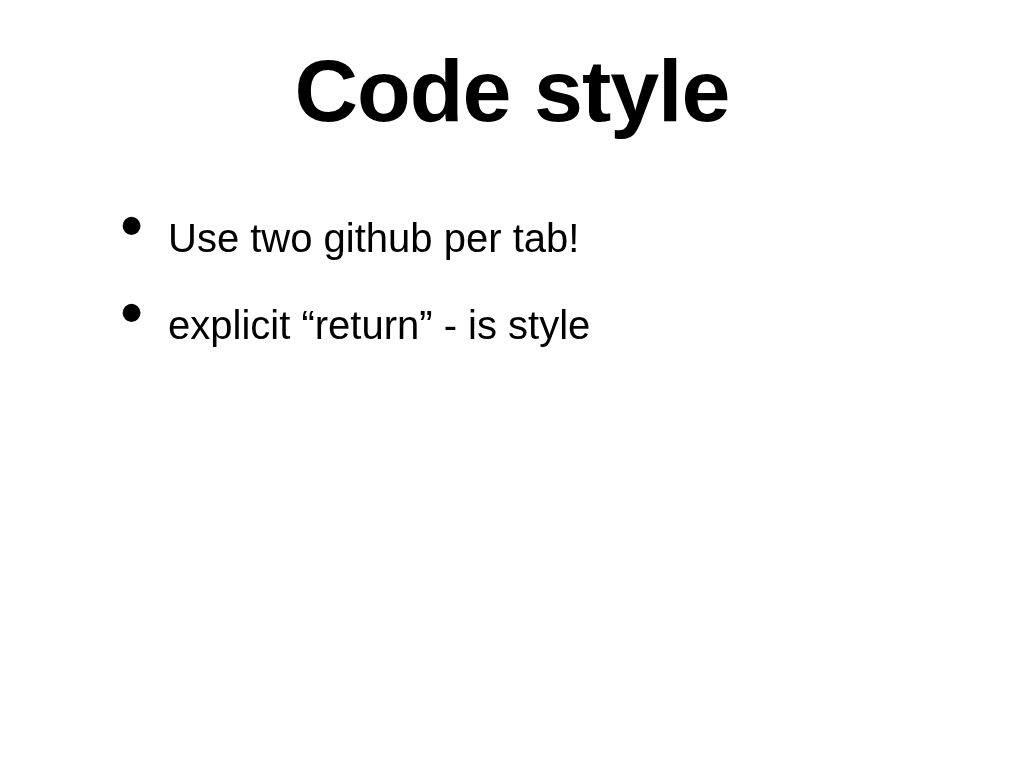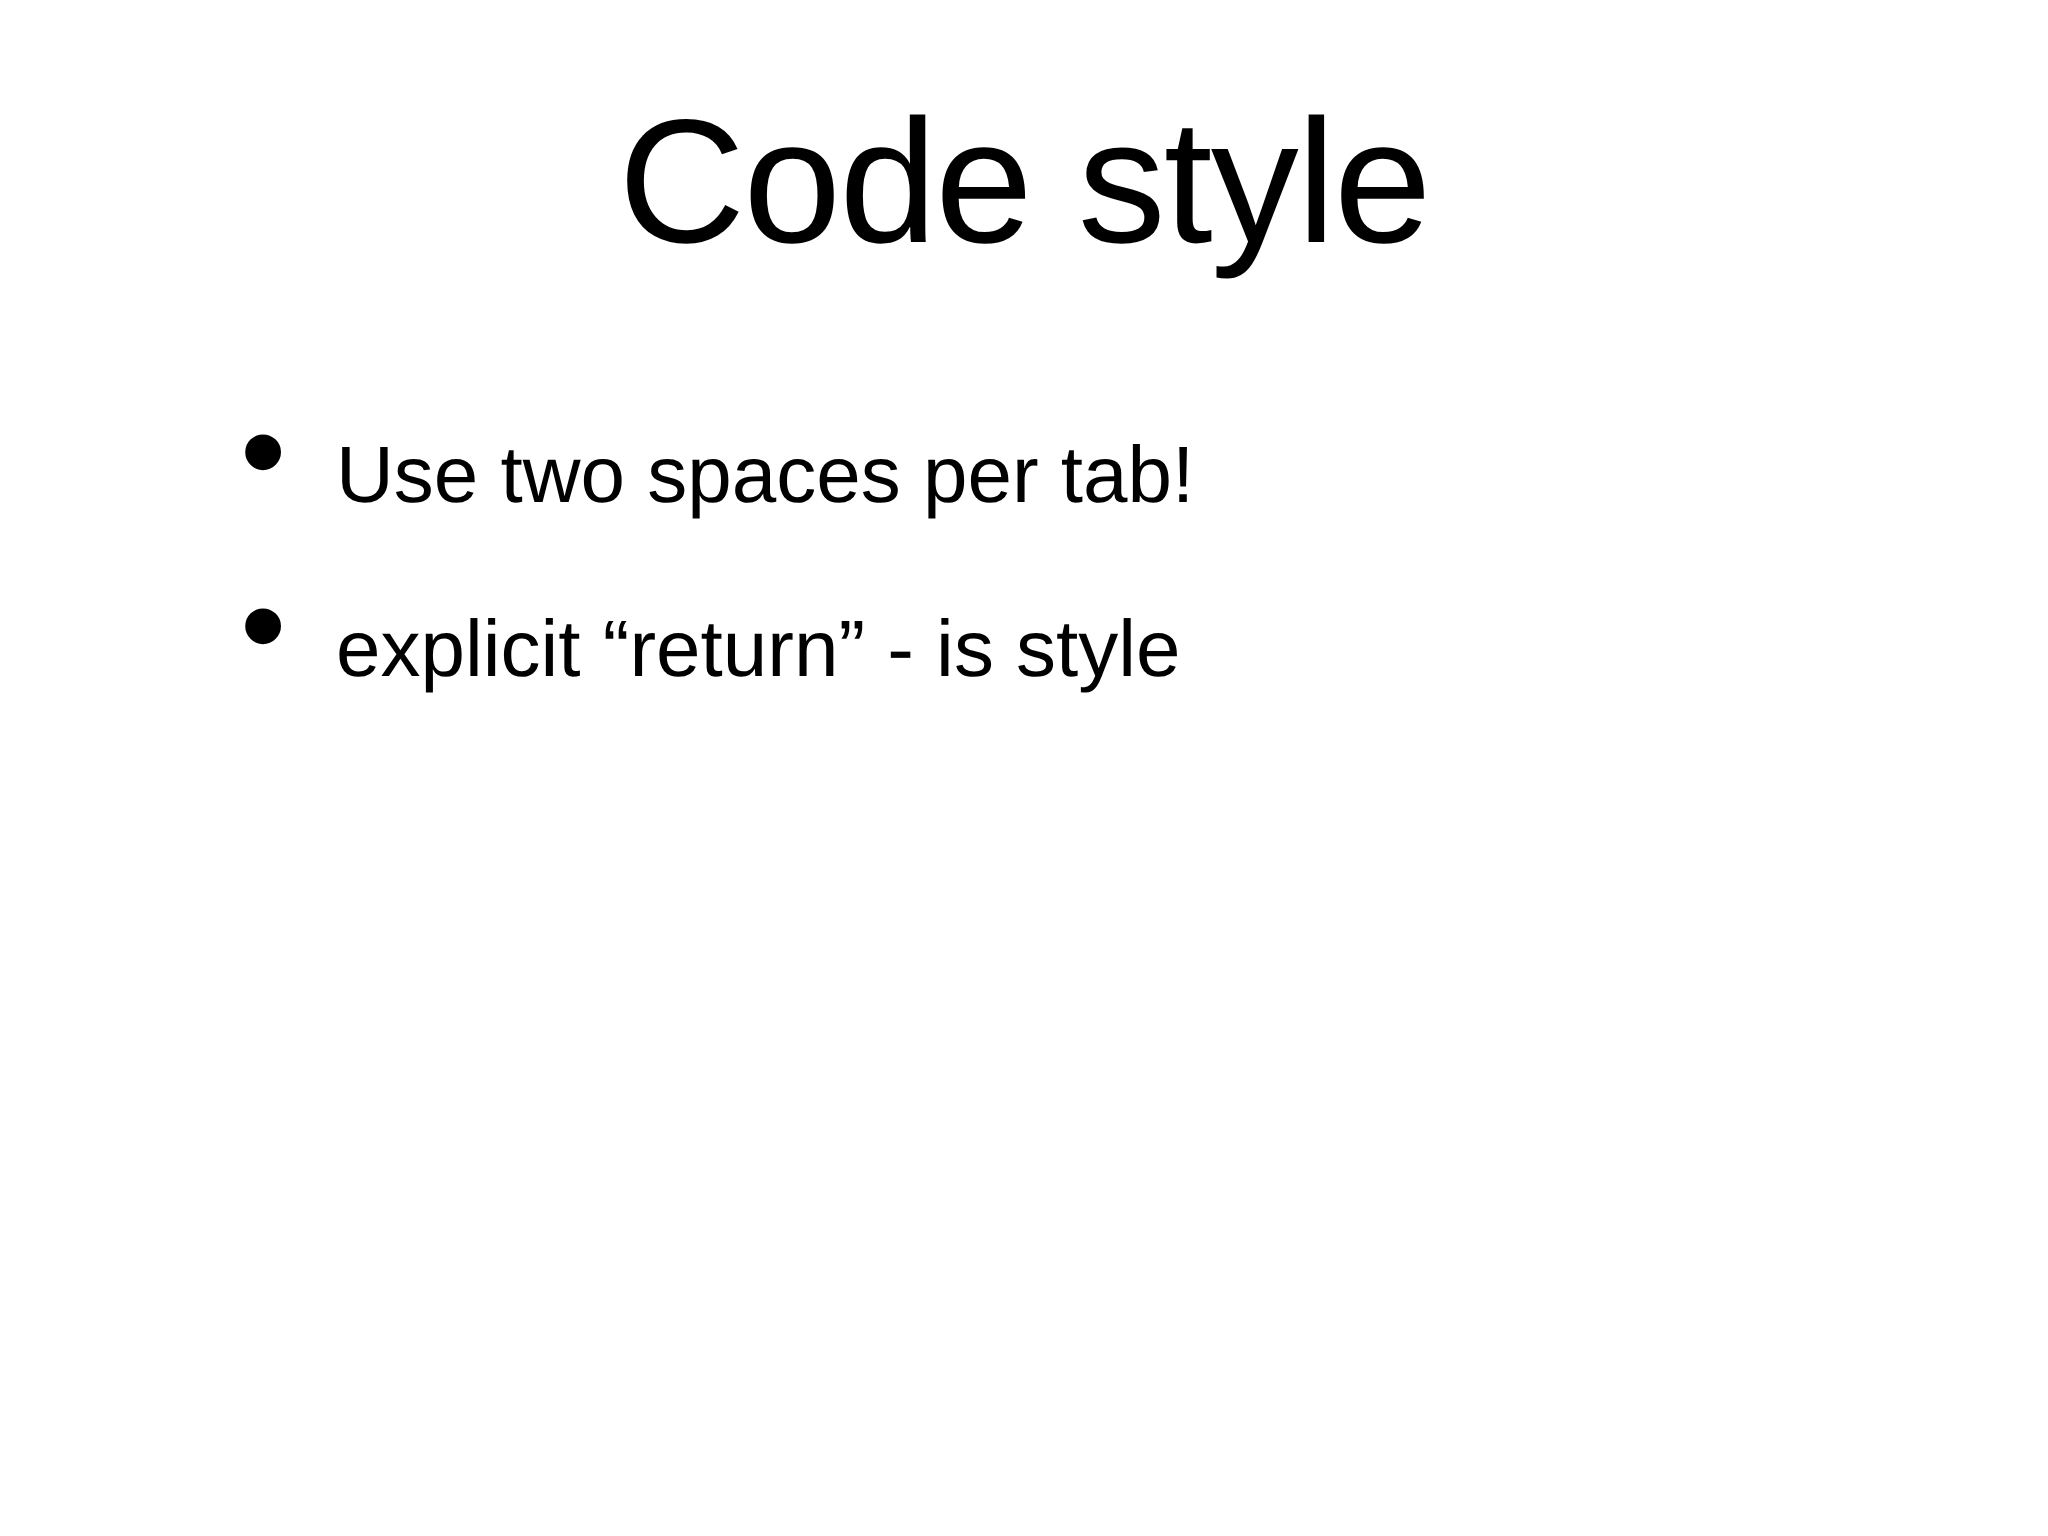--- a/index.html
+++ b/index.html
@@ -15,21 +15,21 @@
     overflow: hidden;
     position: relative;
   }
   .slide {
     width: 100%;
     height: 100%;
     padding: 40px 90px 40px 90px;
   }
   .title {
     font-size: 88px;
-    font-weight: 400;
+    font-weight: 700;
     text-align: center;
     color: #000;
     margin-bottom: 70px;
     letter-spacing: -1px;
   }
   .bullets {
     list-style: none;
     padding-left: 30px;
   }
   .bullets li {
@@ -58,19 +58,19 @@
     text-decoration: none;
   }
 </style>
 </head>
 <body>
 
 <div class="slide">
   <h1 class="title">Code style</h1>
   <ul class="bullets">
     <li>
-      <span class="plain">Use two spaces per tab!</span>
+      <span class="plain">Use two github per tab!</span>
     </li>
     <li>
       <span class="plain">explicit “return” - is style</span>
     </li>
   </ul>
 </div>
 
 </body></html>

